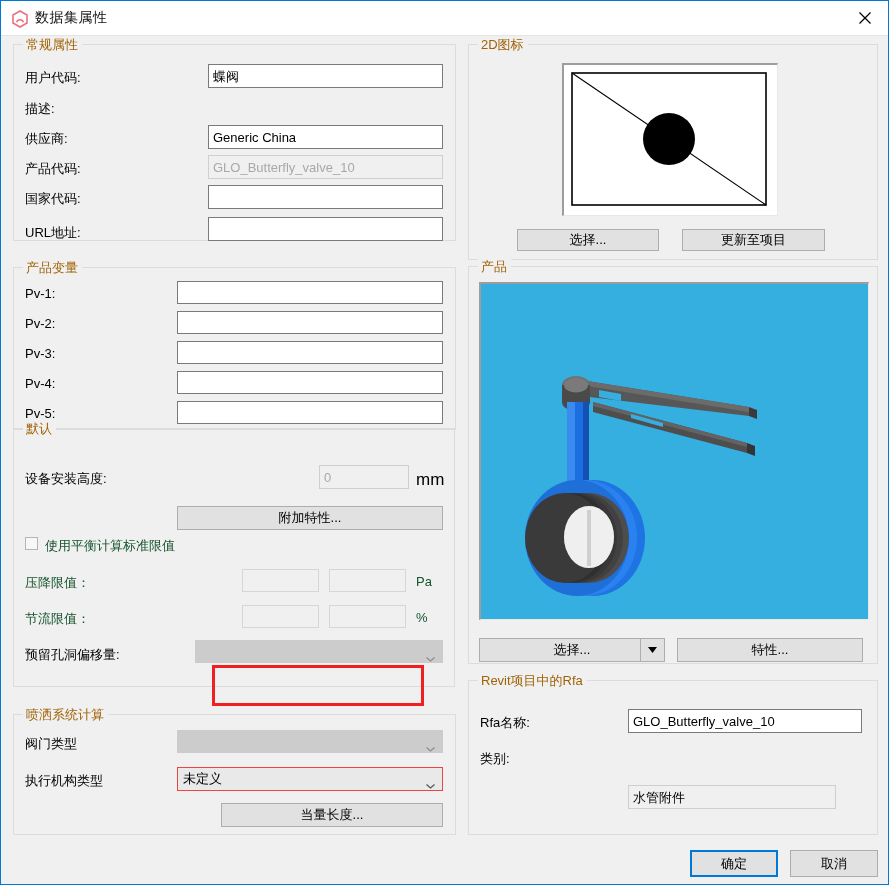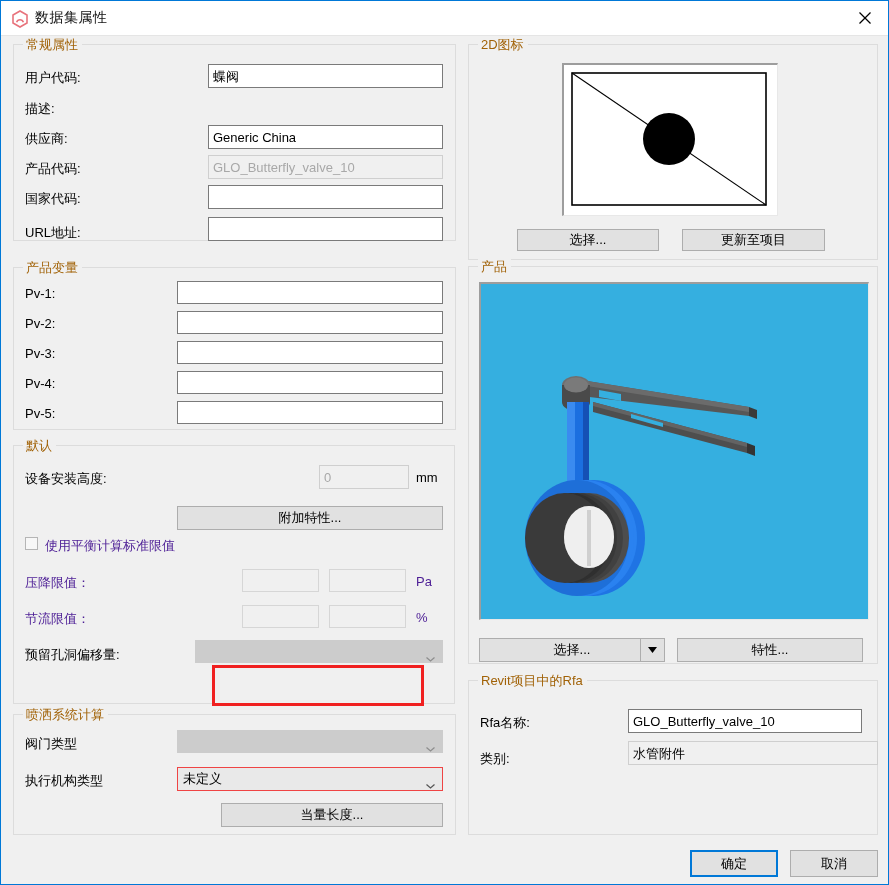--- a/index.html
+++ b/index.html
@@ -58,21 +58,21 @@
     font-size: 13px;
     color: #a16207;
     white-space: nowrap;
   }
   .lbl {
     position: absolute;
     font-size: 13px;
     color: #000;
     white-space: nowrap;
   }
-  .lbl.dim { color: #4c1d95; }
+  .lbl.dim { color: #14532d; }
 
   
   .tf {
     position: absolute;
     background: #ffffff;
     border: 1px solid #7a7a7a;
     font-family: "Liberation Sans", "DejaVu Sans", sans-serif;
     font-size: 13px;
     color: #000;
     padding: 0 4px;
@@ -167,21 +167,21 @@
     border-bottom: 1px solid #e8e8e8;
     overflow: hidden;
   }
   
   #red-highlight {
     position: absolute;
     border: 3px solid #f02020;
     pointer-events: none;
     background: transparent;
   }
-  .mm-unit { position:absolute; font-size:13px; }
+  .mm-unit { position:absolute; font-size:17px; }
 </style>
 </head>
 <body>
 
 <div id="dialog">
 
   <div id="titlebar">
     <span id="app-icon">
       <svg width="18" height="18" viewBox="0 0 18 18">
         <polygon points="9,1 16,5 16,13 9,17 2,13 2,5" fill="none" stroke="#e8737c" stroke-width="1.6"></polygon>
@@ -223,21 +223,21 @@
   <span class="lbl" style="left:24px; top:345px;">Pv-3:</span>
   <span class="lbl" style="left:24px; top:375px;">Pv-4:</span>
   <span class="lbl" style="left:24px; top:405px;">Pv-5:</span>
 
   <div class="tf" style="left:176px; top:280px; width:266px; height:23px;"></div>
   <div class="tf" style="left:176px; top:310px; width:266px; height:23px;"></div>
   <div class="tf" style="left:176px; top:340px; width:266px; height:23px;"></div>
   <div class="tf" style="left:176px; top:370px; width:266px; height:23px;"></div>
   <div class="tf" style="left:176px; top:400px; width:266px; height:23px;"></div>
 
-  <div class="group" style="left:12px; top:444px; width:442px; height:259px;text-decoration:underline;">
+  <div class="group" style="left:12px; top:427px; width:442px; height:259px;text-decoration:underline;">
     <span class="legend">默认</span>
   </div>
 
   <span class="lbl" style="left:24px; top:469px;">设备安装高度:</span>
   <div class="tf readonly" style="left:318px; top:464px; width:90px; height:24px;">0</div>
   <span class="mm-unit" style="left:415px; top:469px;">mm</span>
 
   <div class="btn" style="left:176px; top:505px; width:266px; height:24px;">附加特性...</div>
 
   <div class="cbox" style="left:24px; top:536px;"></div>
@@ -368,18 +368,18 @@
   <div class="btn" style="left:676px; top:637px; width:186px; height:24px;">特性...</div>
 
   <div class="group" style="left:467px; top:679px; width:410px; height:155px;">
     <span class="legend">Revit项目中的Rfa</span>
   </div>
 
   <span class="lbl" style="left:479px; top:713px;">Rfa名称:</span>
   <div class="tf" style="left:627px; top:708px; width:234px; height:24px;">GLO_Butterfly_valve_10</div>
 
   <span class="lbl" style="left:479px; top:749px;">类别:</span>
-  <div class="tf flat" style="left:627px; top:740px; width:250px; height:24px;">水管附件</div>
+  <div class="tf flat" style="left:627px; top:784px; width:208px; height:24px;">水管附件</div>
 
   <div class="btn default" style="left:689px; top:849px; width:88px; height:27px;">确定</div>
   <div class="btn" style="left:789px; top:849px; width:88px; height:27px;">取消</div>
 
 </div>
 
 </body></html>

